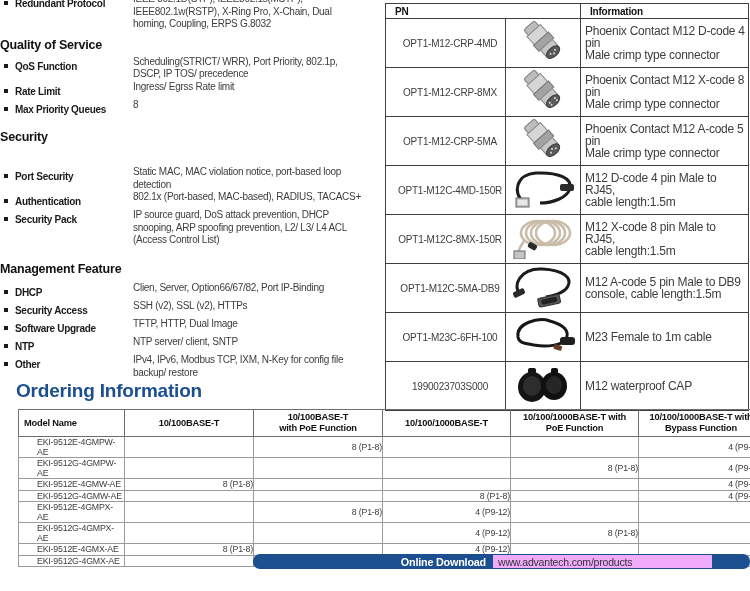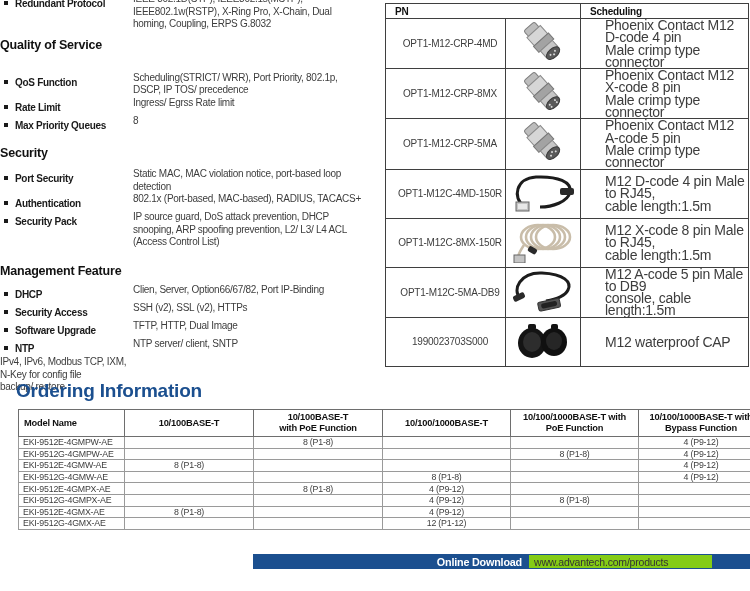--- a/index.html
+++ b/index.html
@@ -5,51 +5,51 @@
   * { margin:0; padding:0; box-sizing:border-box; }
   html,body { background:#ffffff; }
   .page {
     position:relative; width:750px; height:591px; background:#ffffff;
     overflow:hidden; font-family:"Liberation Sans", sans-serif; color:#3d3d3d;
   }
 
   
   .spec-col { position:absolute; left:0; top:-7px; width:380px; }
   .spec-col h3 { font-size:12.5px; font-weight:bold; color:#111; letter-spacing:-0.2px; }
-  #h-qos  { margin-top:7px;  margin-bottom:20px; }
-  #h-sec  { margin-top:13px; margin-bottom:8px; }
+  #h-qos  { margin-top:7px;  margin-bottom:4px; }
+  #h-sec  { margin-top:13px; margin-bottom:22px; }
   #h-mgmt { margin-top:15px; margin-bottom:6px; }
   .spec-item { display:grid; grid-template-columns:133px 1fr; }
   .spec-label-cell { padding-left:4px; }
   .bullet { display:inline-block; width:4px; height:4px; background:#1a1a1a; margin-right:7px; vertical-align:2px; }
   .spec-label { font-size:10px; font-weight:bold; color:#1a1a1a; letter-spacing:-0.3px; line-height:12.6px; }
   .spec-value { font-size:10px; color:#3d3d3d; letter-spacing:-0.28px; line-height:12.6px; white-space:pre-line; }
 
   
   .pn-table { position:absolute; left:385px; top:3px; width:363px; border-collapse:collapse; table-layout:fixed;border-radius:25px; }
   .pn-table th, .pn-table td { border:1px solid #3f3f3f; vertical-align:middle; }
   .pn-table th { height:15px; font-size:10px; font-weight:bold; color:#111; text-align:left; padding-left:9px; letter-spacing:-0.2px; }
   .pn-table td { height:46px; }
   .pn-cell { font-size:10px; color:#3d3d3d; padding-left:9px; letter-spacing:-0.2px;text-align:center; }
   .img-cell { text-align:center; }
-  .desc-cell { font-size:14px; color:#3d3d3d; padding-left:24px; letter-spacing:-0.25px; line-height:12.3px; white-space:pre-line; }
+  .desc-cell { font-size:12px; color:#3d3d3d; padding-left:4px; letter-spacing:-0.25px; line-height:12.3px; white-space:pre-line; }
 
   
   .order-title { position:absolute; left:16px; top:380px; font-size:19px; font-weight:bold; letter-spacing:-0.2px; }
   .order-table { position:absolute; left:18px; top:409px; width:745px; border-collapse:collapse; table-layout:fixed; }
   .order-table th { border:1px solid #6e6e6e; font-size:9.3px; font-weight:bold; color:#111; text-align:center; height:27px; line-height:10.6px; white-space:pre-line; letter-spacing:-0.2px; }
   .order-table th.model-h { text-align:left; padding-left:5px; }
-  .order-table td { border:1px solid #9a9a9a; font-size:8.8px; color:#3d3d3d; height:11.6px; text-align:center; letter-spacing:-0.2px; line-height:10px; }
-  .order-table td.model-c { text-align:left; padding-left:4px; }
+  .order-table td { border:1px solid #9a9a9a; font-size:8.8px; color:#3d3d3d; height:11.6px; text-align:right; letter-spacing:-0.2px; line-height:10px; }
+  .order-table td.model-c { text-align:left; padding-left:18px; }
   .order-table { border:1px solid #5a5a5a; }
 
   
-  .footer-bar { position:absolute; left:253px; top:554px; width:497px; height:15px; display:flex; align-items:center; }
+  .footer-bar { position:absolute; left:253px; top:554px; width:497px; height:15px; display:flex; align-items:center;border-radius:7px; }
   .footer-label { flex:1; text-align:right; color:#ffffff; font-size:10.8px; font-weight:bold; padding-right:7px; letter-spacing:-0.2px; }
-  .footer-url-box { width:183px; height:13px; background:#84cc16; display:flex; align-items:center; padding-left:5px; }
+  .footer-url-box { width:219px; height:13px; background:#f0abfc; display:flex; align-items:center; padding-left:5px; }
   .footer-url { font-size:10.5px; color:#333333; letter-spacing:-0.2px; }
   .footer-tail { width:38px; height:15px; }
 </style>
 </head>
 <body>
 
 <div class="page">
 
   <div class="spec-col">
 
@@ -103,35 +103,36 @@
     </div>
     <div class="spec-item">
       <div class="spec-label-cell"><span class="bullet"></span><span class="spec-label">Software Upgrade</span></div>
       <div class="spec-value">TFTP, HTTP, Dual Image</div>
     </div>
     <div class="spec-item">
       <div class="spec-label-cell"><span class="bullet"></span><span class="spec-label">NTP</span></div>
       <div class="spec-value">NTP server/ client, SNTP</div>
     </div>
     <div class="spec-item">
+      <div class="spec-label-cell"><span class="bullet"></span><span class="spec-label">Other</span></div>
       <div class="spec-value">IPv4, IPv6, Modbus TCP, IXM, N-Key for config file
 backup/ restore</div>
     </div>
   </div>
 
   <table class="pn-table">
     <colgroup>
         <col style="width:120px">
         <col style="width:75px">
         <col style="width:168px">
       </colgroup>
     <tbody>
         <tr>
       <th colspan="2">PN</th>
-      <th>Scheduling</th>
+      <th>Information</th>
     </tr>
     <tr>
       <td class="pn-cell">OPT1-M12-CRP-4MD</td>
       <td class="img-cell">
         <svg width="60" height="44" viewBox="0 0 60 44">
               <g transform="rotate(-42 30 22)">
                 <rect x="23" y="1" width="14" height="8" rx="2" fill="#bdbdbd" stroke="#7e7e7e"></rect>
                 <rect x="21" y="8" width="18" height="11" fill="#d6d6d6" stroke="#8a8a8a"></rect>
                 <rect x="20" y="19" width="20" height="8" fill="#a3a3a3" stroke="#787878"></rect>
                 <rect x="22" y="27" width="16" height="8" fill="#c6c6c6" stroke="#8a8a8a"></rect>
@@ -222,20 +223,31 @@
               <path d="M10 30 C2 22 10 4 32 5 C54 6 62 14 58 22 C54 30 42 32 36 33" fill="none" stroke="#1c1c1c" stroke-width="3"></path>
               <rect x="3" y="26" width="12" height="6" rx="2" fill="#2a2a2a" transform="rotate(-25 9 29)"></rect>
               <g transform="rotate(-12 40 36)">
                 <rect x="28" y="32" width="22" height="9" rx="2" fill="#555555" stroke="#333"></rect>
                 <rect x="31" y="34" width="16" height="5" rx="2" fill="#222222"></rect>
               </g>
             </svg>
       </td>
       <td class="desc-cell">M12 A-code 5 pin Male to DB9
 console, cable length:1.5m</td>
+    </tr>
+    <tr>
+      <td class="pn-cell">OPT1-M23C-6FH-100</td>
+      <td class="img-cell">
+        <svg width="66" height="44" viewBox="0 0 66 44">
+              <path d="M8 24 C6 10 28 4 40 8 C54 12 60 18 56 26 C52 33 36 34 24 32 C14 30 9 30 8 24 Z" fill="none" stroke="#161616" stroke-width="3"></path>
+              <rect x="50" y="24" width="15" height="8" rx="3" fill="#1f1f1f"></rect>
+              <rect x="44" y="32" width="8" height="5" rx="1" fill="#6b3a2a" transform="rotate(18 48 34)"></rect>
+            </svg>
+      </td>
+      <td class="desc-cell">M23 Female to 1m cable</td>
     </tr>
     <tr>
       <td class="pn-cell">1990023703S000</td>
       <td class="img-cell">
         <svg width="66" height="44" viewBox="0 0 66 44">
               <ellipse cx="22" cy="25" rx="14" ry="15" fill="#141414"></ellipse>
               <ellipse cx="22" cy="24" rx="9" ry="10" fill="#2d2d2d"></ellipse>
               <rect x="18" y="6" width="8" height="6" rx="2" fill="#141414"></rect>
               <ellipse cx="44" cy="24" rx="13" ry="14" fill="#101010"></ellipse>
               <ellipse cx="44" cy="23" rx="8" ry="9" fill="#262626"></ellipse>

